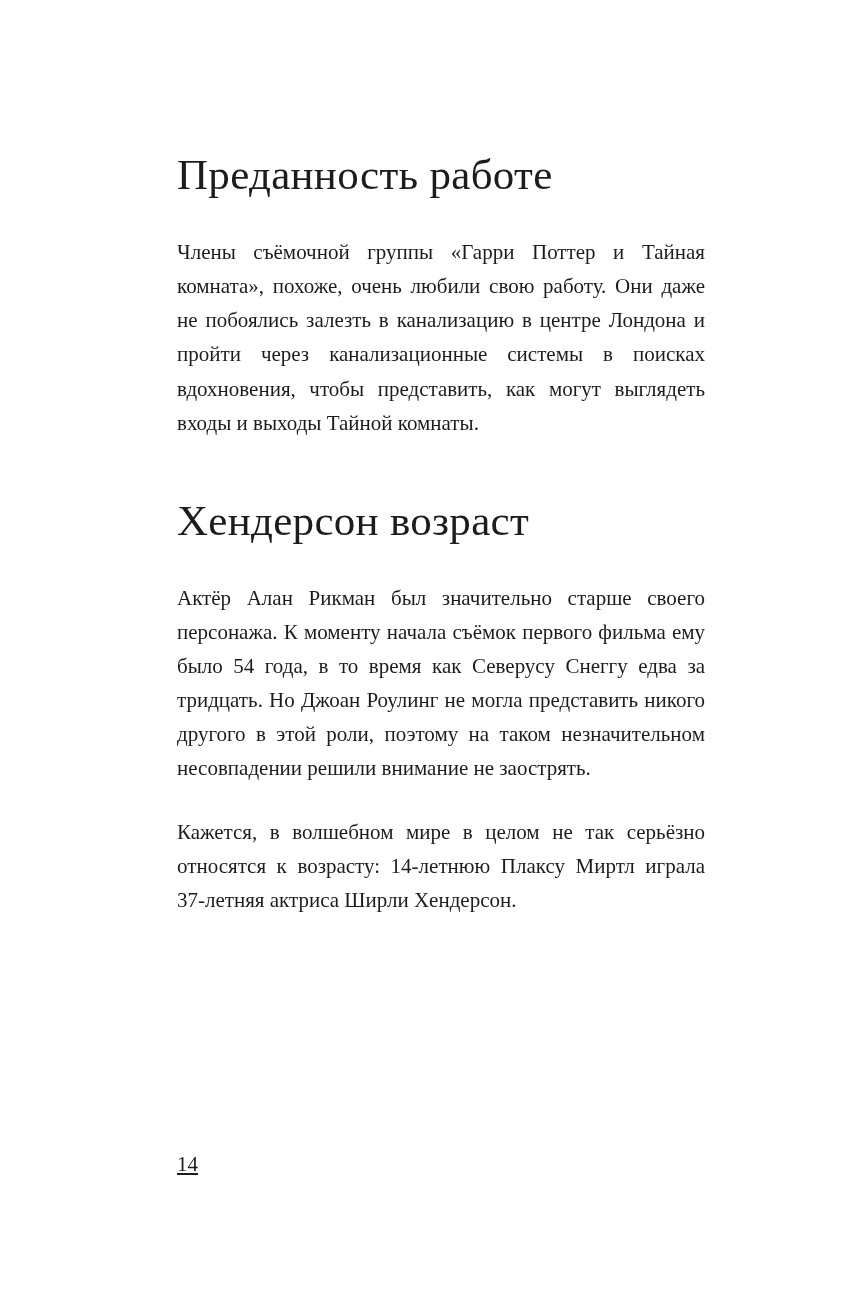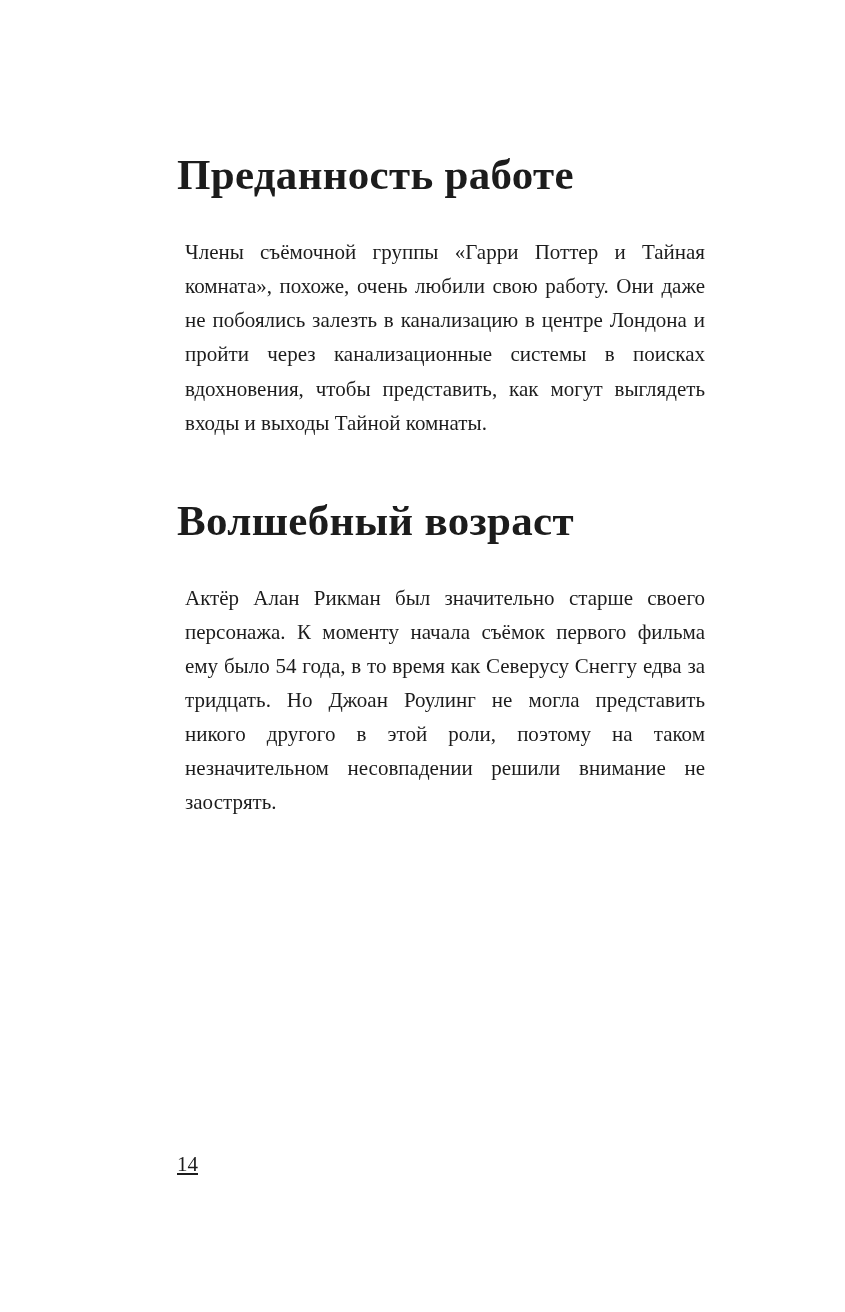--- a/index.html
+++ b/index.html
@@ -18,30 +18,30 @@
     font-family: "Liberation Serif", "DejaVu Serif", serif;
     color: #1c1c1c;
     overflow: hidden;
   }
   .section {
     margin-bottom: 56px;
   }
   .section-heading {
     font-size: 43px;
     line-height: 1.15;
-    font-weight: 700;
+    font-weight: 400;
     letter-spacing: 0.3px;
     margin: 0 0 36px 0;
     color: #1c1c1c;
   }
   .paragraph {
     font-size: 21px;
     line-height: 1.62;
     text-align: justify;
-    margin: 0 0 30px 8px;
+    margin: 0 0 30px 0;
     color: #1c1c1c;
   }
   .page-number {
     position: absolute;
     left: 177px;
     top: 1152px;
     font-size: 21px;
     color: #1c1c1c;
     text-decoration: underline;
   }
@@ -50,19 +50,20 @@
 <body>
 
 <div class="book-page">
 
   <div class="section">
     <h1 class="section-heading">Преданность работе</h1>
     <p class="paragraph">Члены съёмочной группы «Гарри Поттер и Тайная комната», похоже, очень любили свою работу. Они даже не побоялись залезть в канализацию в центре Лондона и пройти через канализационные системы в поисках вдохновения, чтобы представить, как могут выглядеть входы и выходы Тайной комнаты.</p>
   </div>
 
   <div class="section">
-    <h1 class="section-heading">Волшебный возраст</h1>
+    <h1 class="section-heading">Хендерсон возраст</h1>
     <p class="paragraph">Актёр Алан Рикман был значительно старше своего персонажа. К моменту начала съёмок первого фильма ему было 54 года, в то время как Северусу Снеггу едва за тридцать. Но Джоан Роулинг не могла представить никого другого в этой роли, поэтому на таком незначительном несовпадении решили внимание не заострять.</p>
+    <p class="paragraph">Кажется, в волшебном мире в целом не так серьёзно относятся к возрасту: 14-летнюю Плаксу Миртл играла 37-летняя актриса Ширли Хендерсон.</p>
   </div>
 
   <div class="page-number">14</div>
 
 </div>
 
 </body></html>

